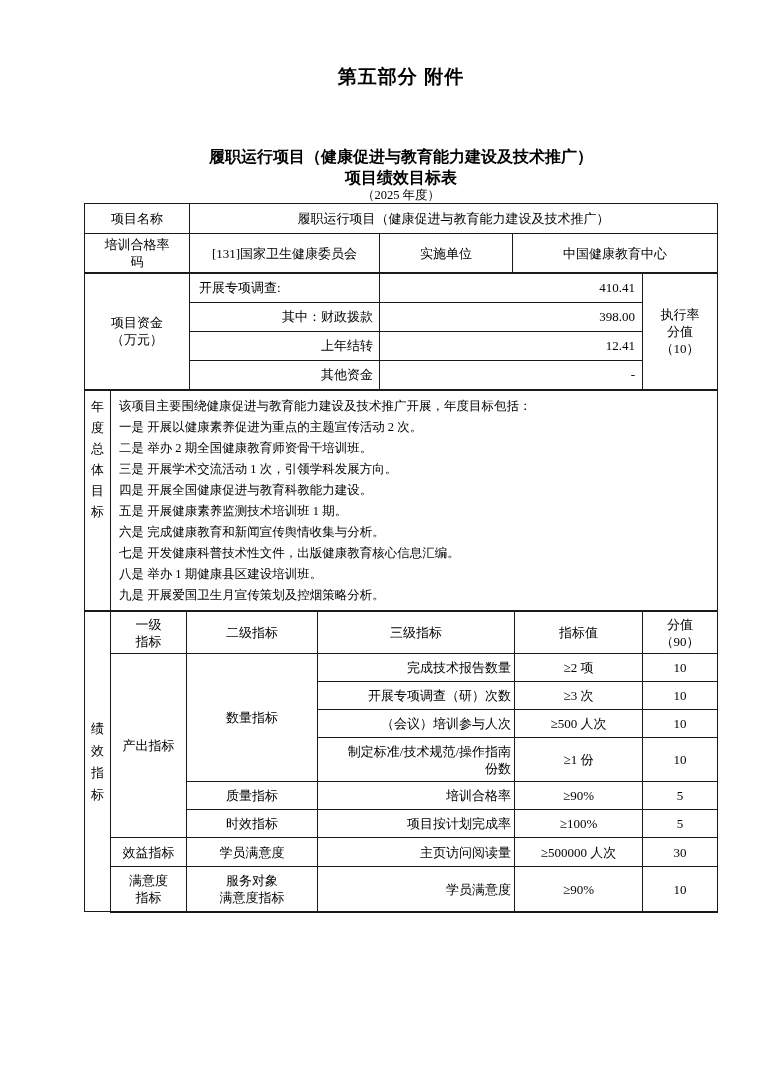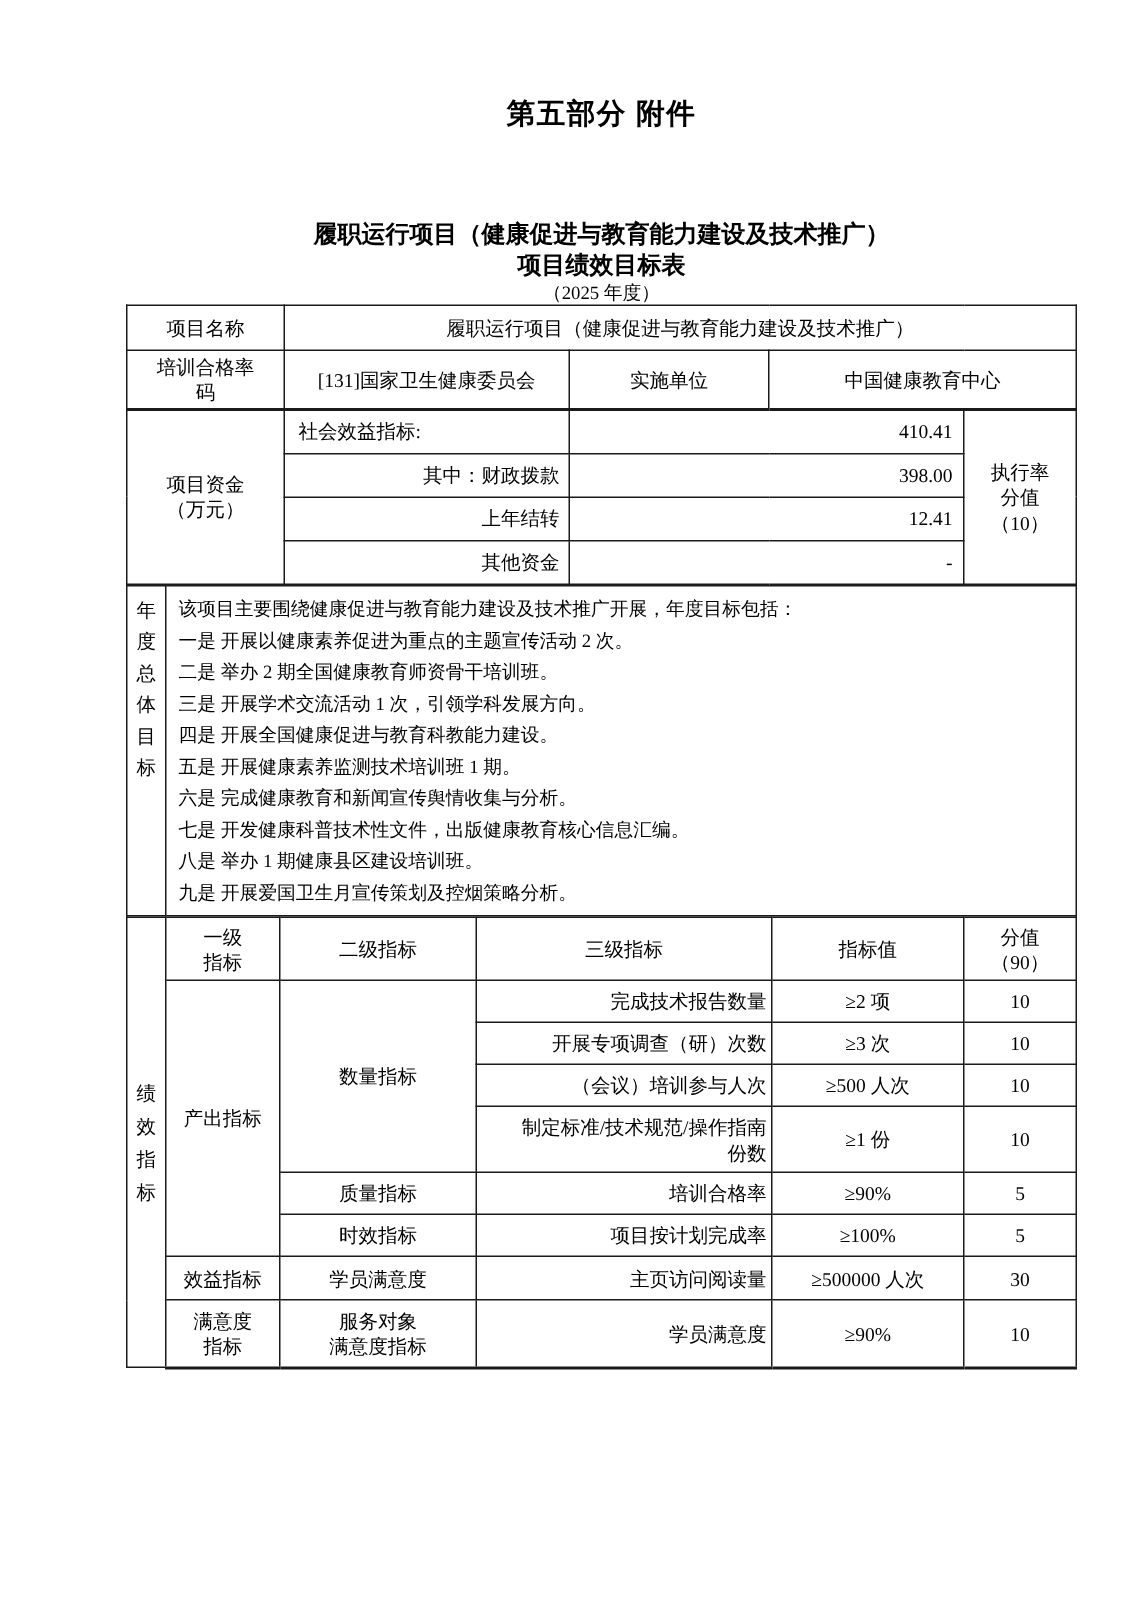--- a/index.html
+++ b/index.html
@@ -128,21 +128,21 @@
         <tr class="r39 sep">
           <td>培训合格率
 码</td>
           <td>[131]国家卫生健康委员会</td>
           <td>实施单位</td>
           <td colspan="2">中国健康教育中心</td>
         </tr>
         <tr class="r29">
           <td rowspan="4">项目资金
 （万元）</td>
-          <td class="fl-left">社会效益指标:</td>
+          <td class="fl-left">开展专项调查:</td>
           <td colspan="2" class="fv">410.41</td>
           <td rowspan="4">执行率
 分值
 （10）</td>
         </tr>
         <tr class="r29">
           <td class="fl-right">其中：财政拨款</td>
           <td colspan="2" class="fv">398.00</td>
         </tr>
         <tr class="r29">

